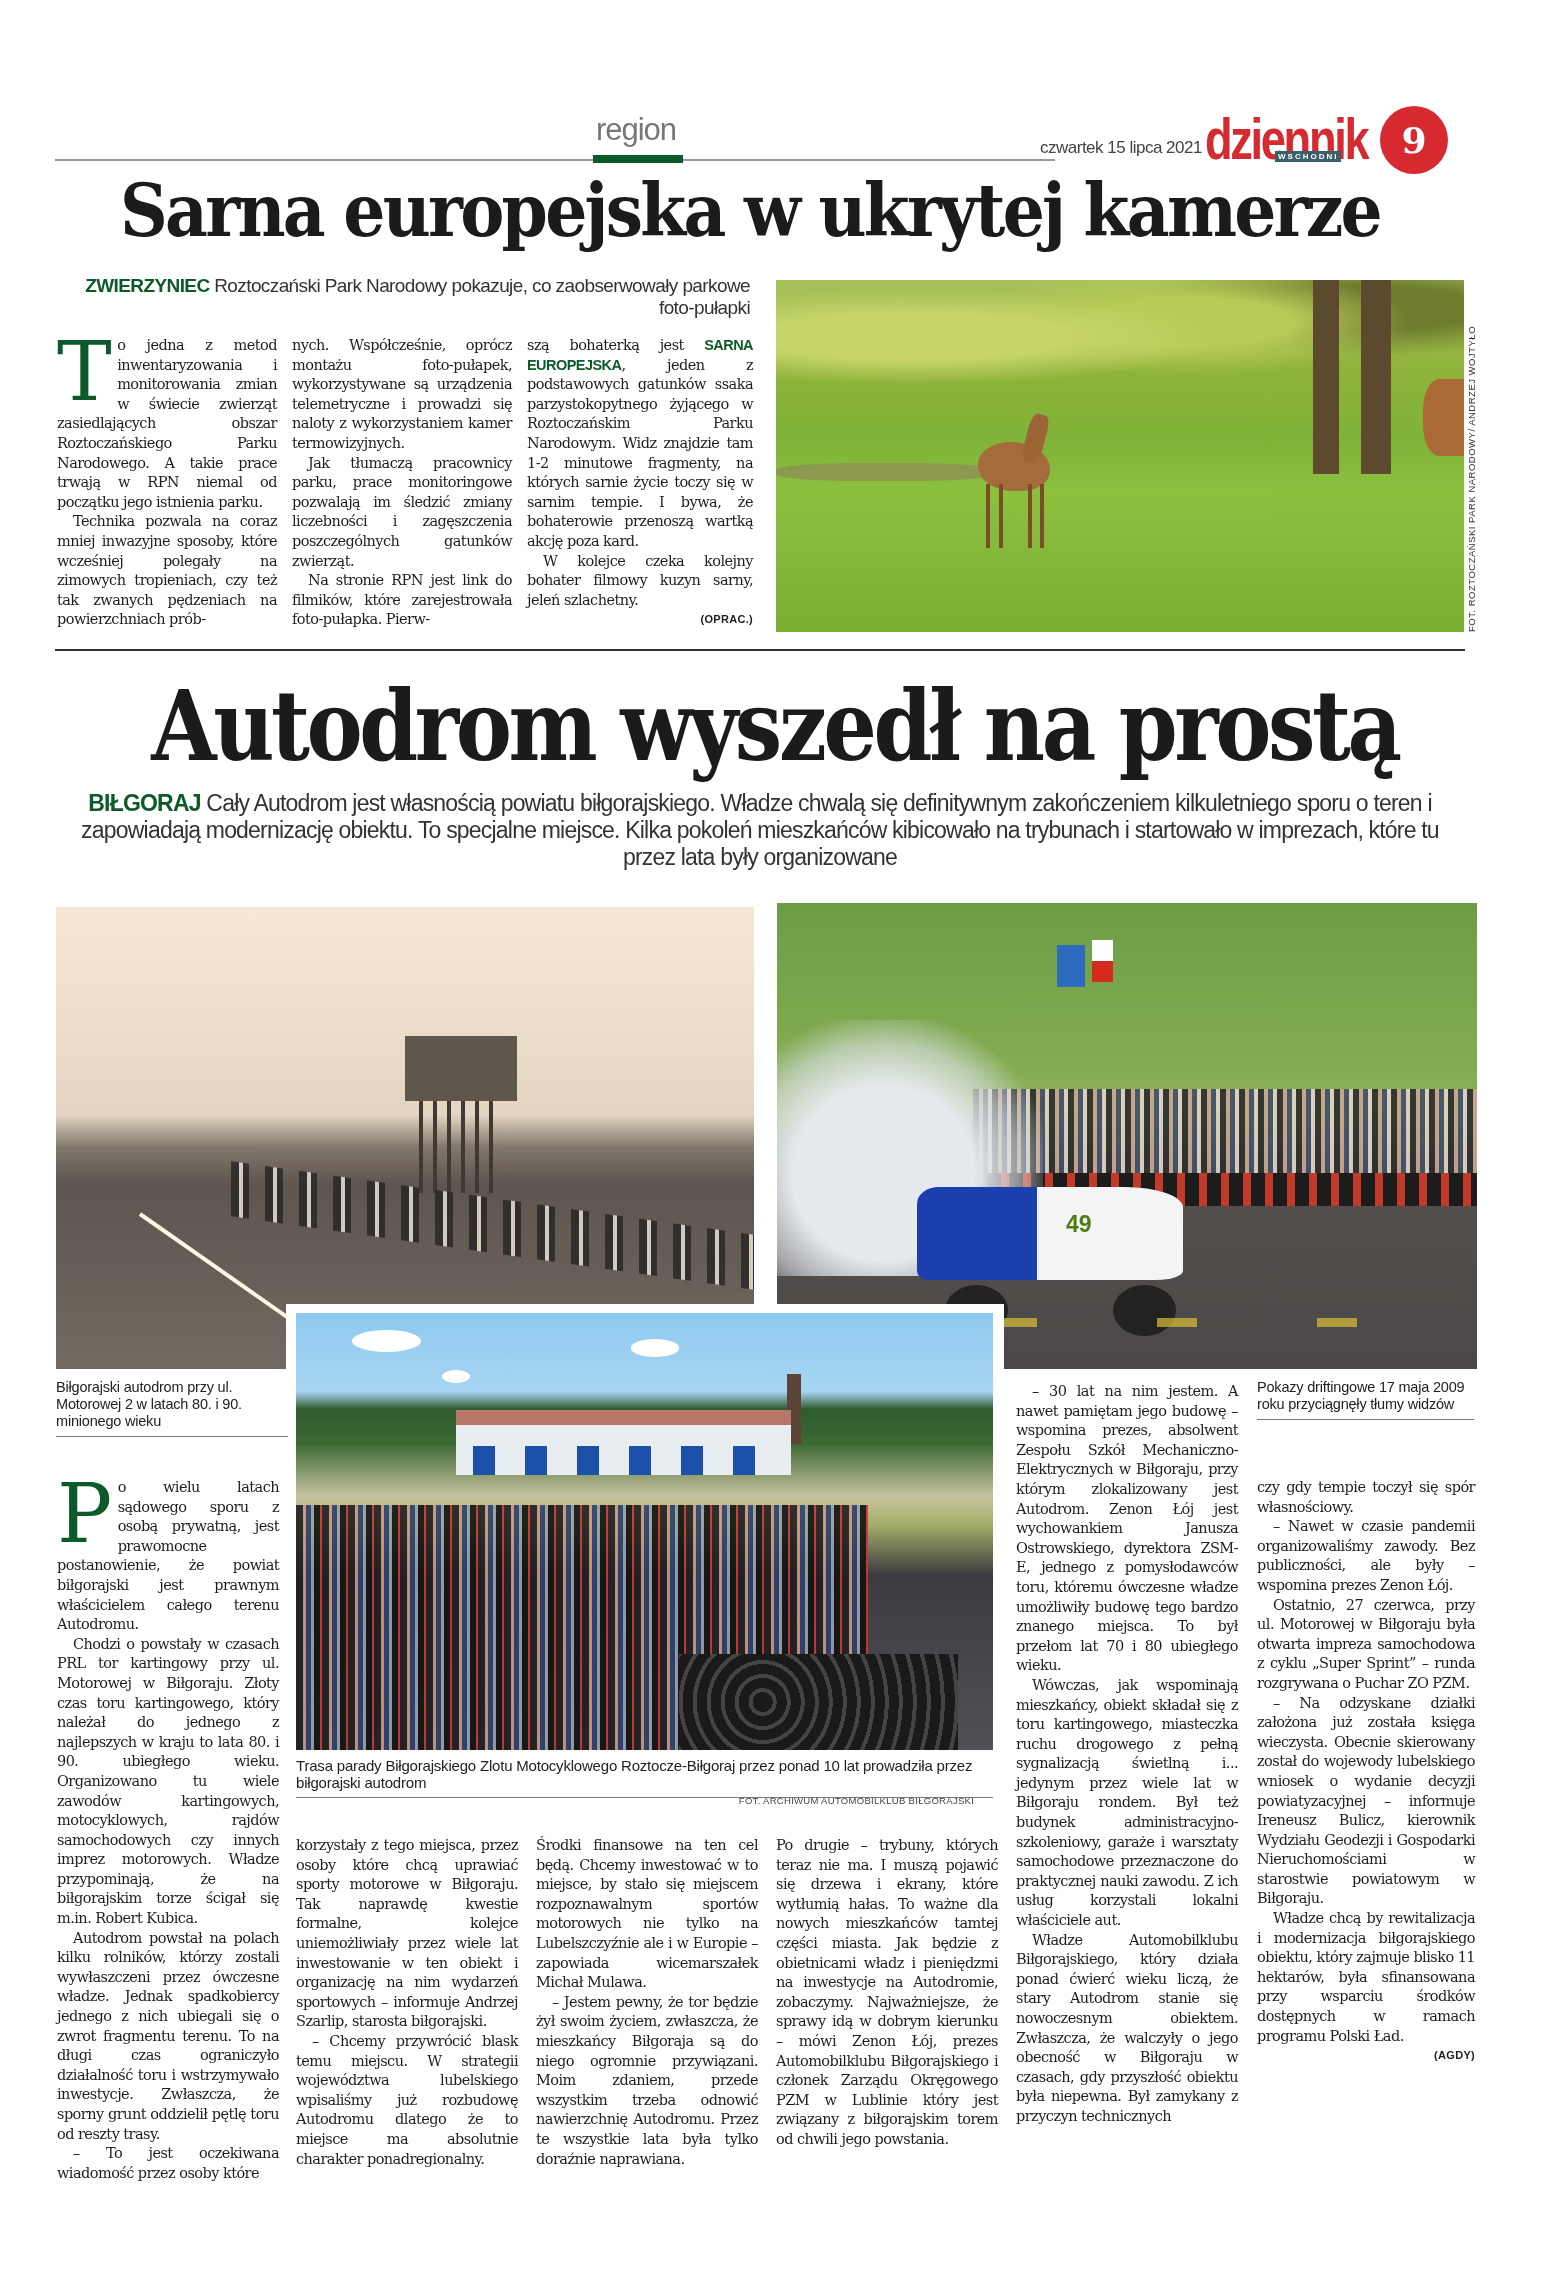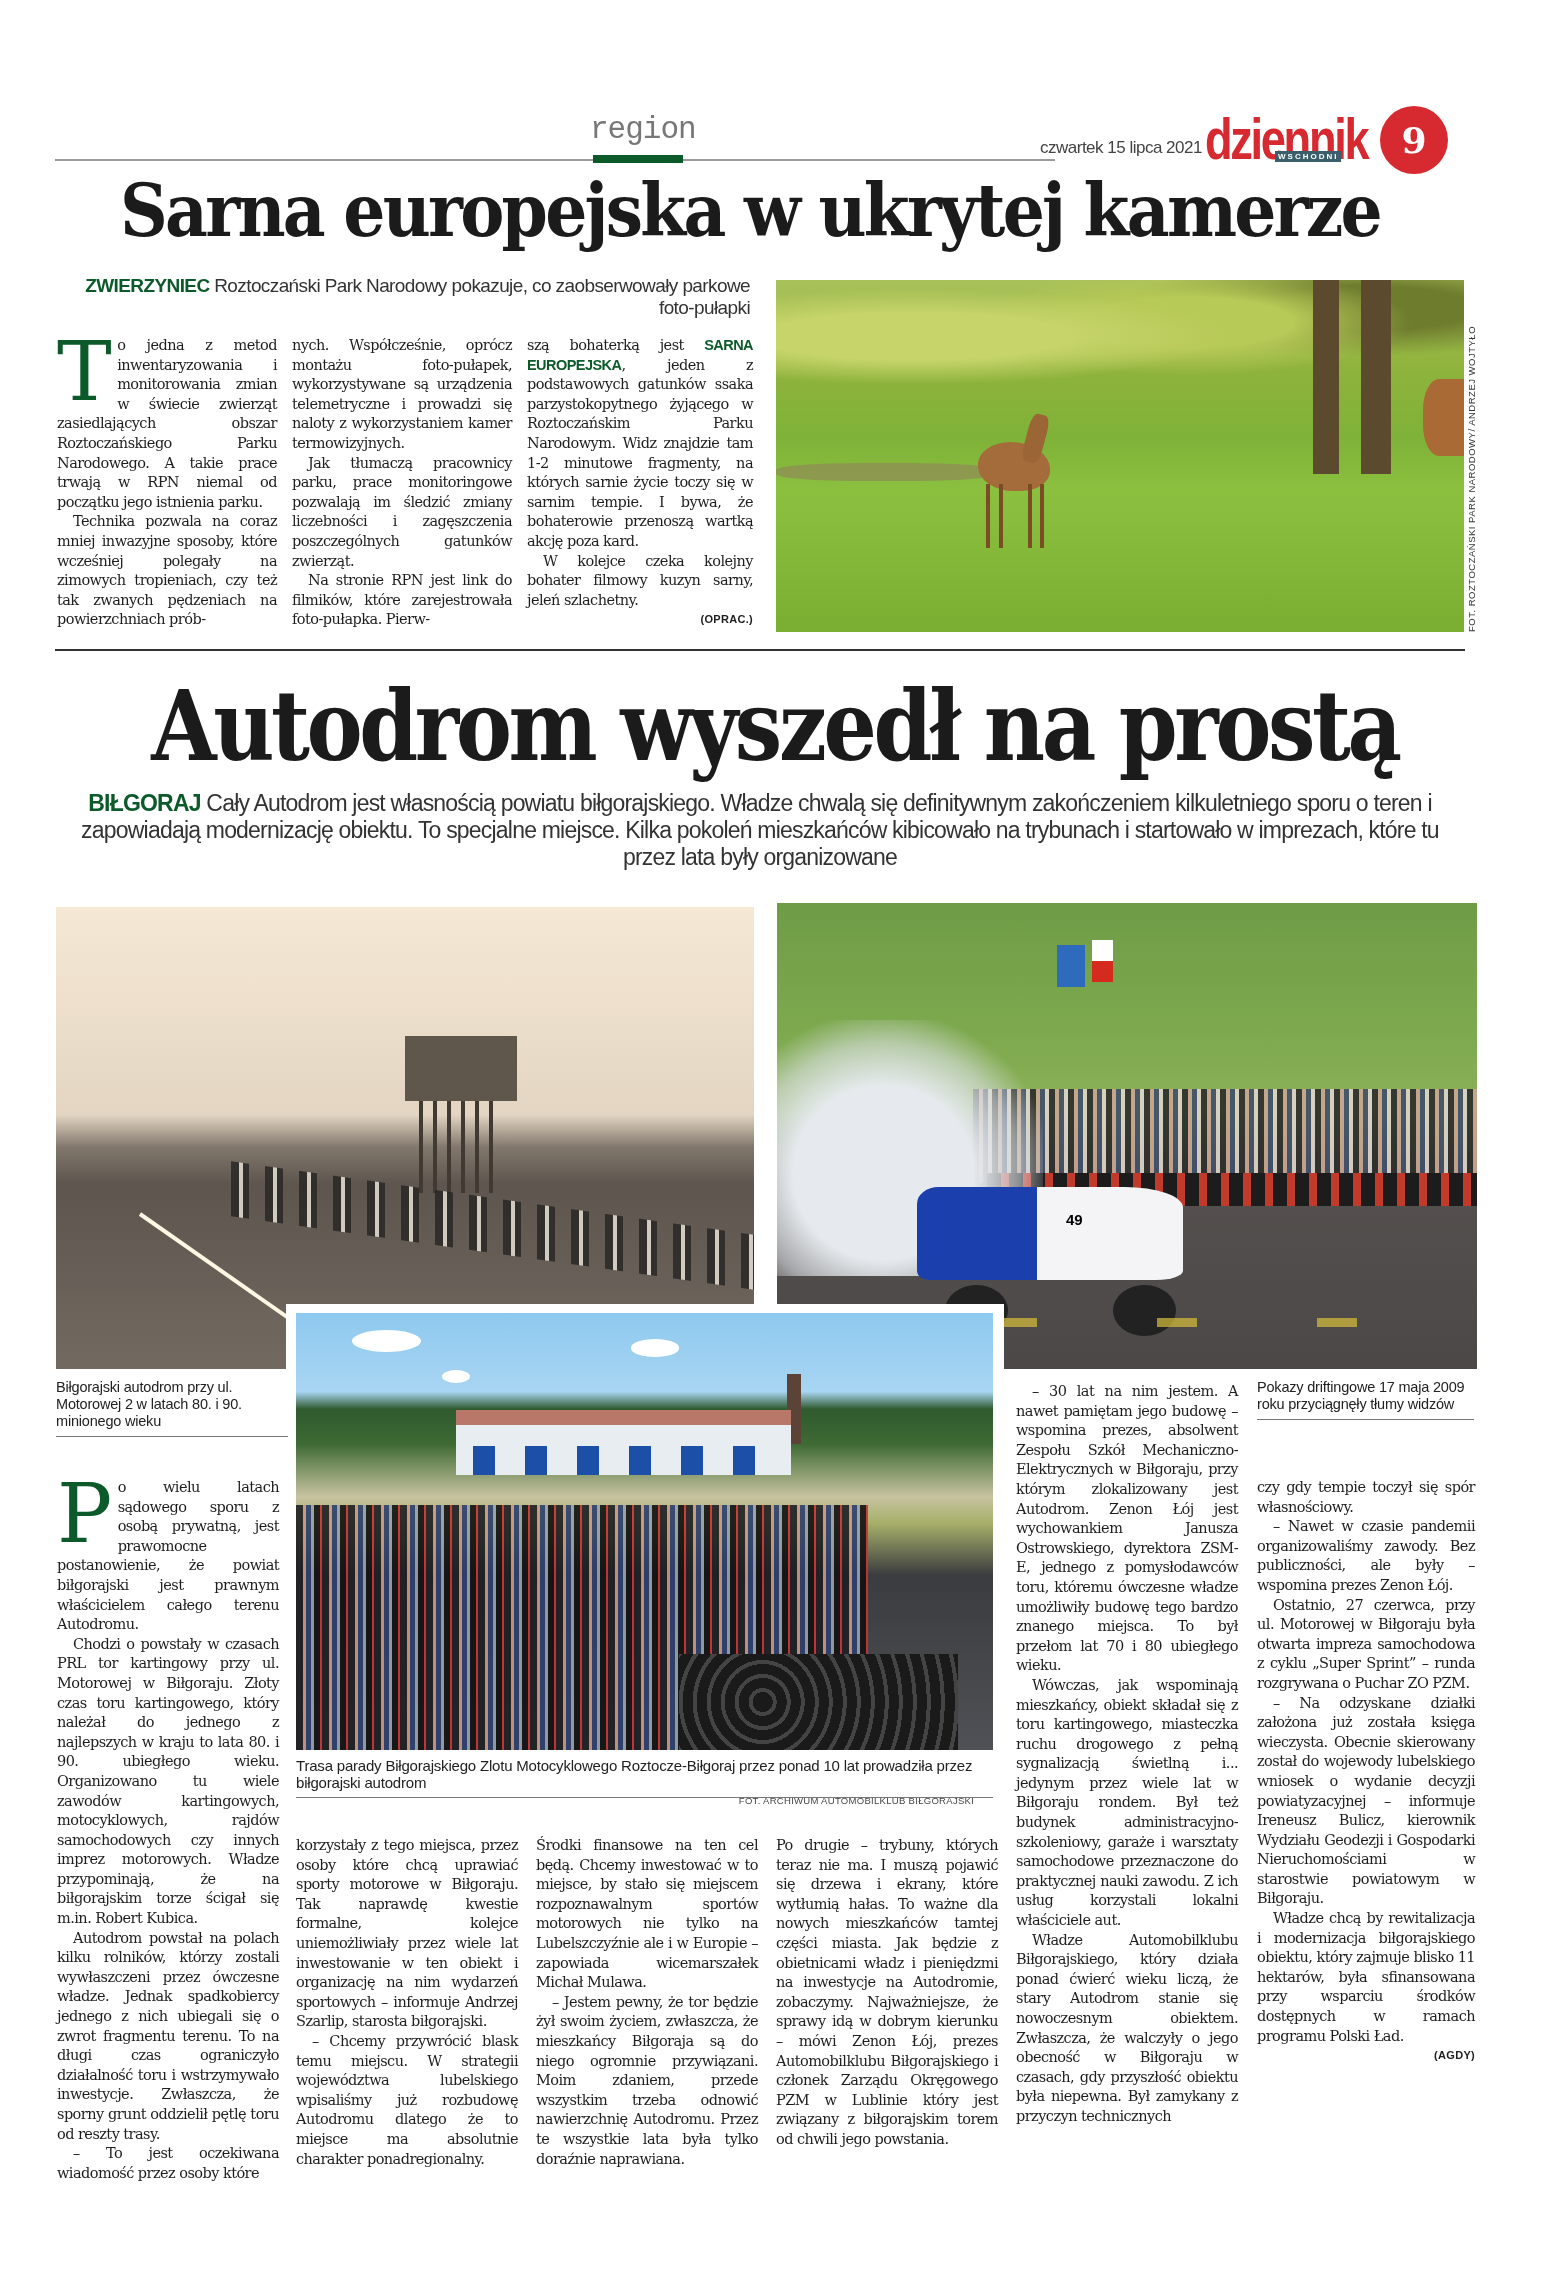--- a/index.html
+++ b/index.html
@@ -2,21 +2,21 @@
 <html><head>
 <meta charset="utf-8">
 <style>
   * { box-sizing: border-box; margin: 0; padding: 0; }
   html, body { width: 1558px; height: 2281px; background: #ffffff; overflow: hidden; }
   body { position: relative; font-family: "DejaVu Serif", serif; color: #1e1e1e; }
 
   
   .top-rule { position: absolute; left: 55px; top: 159px; width: 1000px; height: 2px; background: #9a9a9a; }
   .region-label { position: absolute; left: 590px; top: 112px; width: 92px; text-align: center;
-    font-family: Liberation Mono, monospace; font-size: 31px; color: #777; letter-spacing: -1px; font-weight: 300; }
+    font-family: Liberation Sans, sans-serif; font-size: 31px; color: #777; letter-spacing: -1px; font-weight: 300; }
   .region-bar { position: absolute; left: 593px; top: 155px; width: 90px; height: 8px; background: #0c5a2a; }
   .date { position: absolute; left: 1040px; top: 138px; font-family: "Liberation Sans", sans-serif;
     font-size: 17px; color: #444; letter-spacing: -0.5px; }
   .logo { position: absolute; left: 1205px; top: 108px; width: 172px; height: 62px; }
   .logo-word { font-family: "Liberation Sans", sans-serif; font-weight: 900; font-size: 58px; color: #d62a30;
     letter-spacing: -3px; line-height: 62px; transform: scaleX(0.78); transform-origin: left center; display: inline-block; }
   .logo-sub { position: absolute; left: 70px; top: 43px; background: #3a5f6a; color: #fff;
     font-family: "Liberation Sans", sans-serif; font-size: 8px; font-weight: bold; letter-spacing: 2px; padding: 1px 3px; }
   .page-num { position: absolute; left: 1380px; top: 106px; width: 68px; height: 68px; border-radius: 50%;
     background: #d62a30; color: #fff; font-family: "DejaVu Serif", serif; font-size: 36px; font-weight: bold;
@@ -82,21 +82,21 @@
   .drift-art { width: 100%; height: 100%; position: relative;
     background: linear-gradient(180deg, #6e9c46 0%, #7faa4f 30%, #8db25a 45%, #55504e 60%, #4b4847 100%); }
   .drift-art .smoke { position: absolute; left: 0; top: 25%; width: 38%; height: 55%;
     background: radial-gradient(ellipse at 40% 60%, #e6eaee 0 40%, rgba(220,225,230,0.6) 60%, transparent 75%); }
   .drift-art .crowd { position: absolute; left: 28%; top: 40%; width: 72%; height: 20%;
     background: repeating-linear-gradient(90deg, #2b2b2b 0 6px, #caa690 6px 10px, #3f4e6a 10px 15px, #e0d4c8 15px 19px); opacity: .9; }
   .drift-art .tirewall { position: absolute; left: 30%; top: 58%; width: 70%; height: 7%;
     background: repeating-linear-gradient(90deg, #1c1c1c 0 14px, #c23a2a 14px 22px); }
   .drift-art .car { position: absolute; left: 20%; top: 61%; width: 38%; height: 20%; background: #f4f4f6; border-radius: 18% 22% 10% 10%; }
   .drift-art .car .blue { position: absolute; left: 0; top: 0; width: 45%; height: 100%; background: #1c3fae; border-radius: 18% 0 0 10%; }
-  .drift-art .car .num { position: absolute; left: 56%; top: 25%; font-family: "Liberation Sans", sans-serif; font-weight: bold; font-size: 15px; color: #000000; }
+  .drift-art .car .num { position: absolute; left: 56%; top: 25%; font-family: "Liberation Sans", sans-serif; font-weight: bold; font-size: 23px; color: #4d7c0f; }
   .drift-art .wheel { position: absolute; top: 82%; width: 9%; height: 11%; border-radius: 50%; background: #222; }
   .drift-art .flag-pl { position: absolute; left: 45%; top: 8%; width: 3%; height: 9%; background: linear-gradient(#fff 50%, #d52b1e 50%); }
   .drift-art .flag-b { position: absolute; left: 40%; top: 9%; width: 4%; height: 9%; background: #2f6bbd; }
   .drift-art .road-lines { position: absolute; left: 0; top: 80%; width: 100%; height: 20%;
     background: repeating-linear-gradient(90deg, transparent 0 60px, #d8c03a 60px 100px, transparent 100px 160px); opacity: .7; mask: linear-gradient(transparent 45%, #000 45% 55%, transparent 55%); }
 
   .inset-frame { position: absolute; left: 286px; top: 1304px; width: 718px; height: 456px; background: #fff; }
   .moto-art { width: 100%; height: 100%; position: relative;
     background: linear-gradient(180deg, #8ec9ef 0%, #a8d5f2 18%, #2f5a2e 22%, #3e6a34 30%, #c7c3a0 42%, #a7b06a 48%, #3b3c3f 60%, #505156 100%); }
   .moto-art .cloud { position: absolute; background: #fff; border-radius: 50%; }

